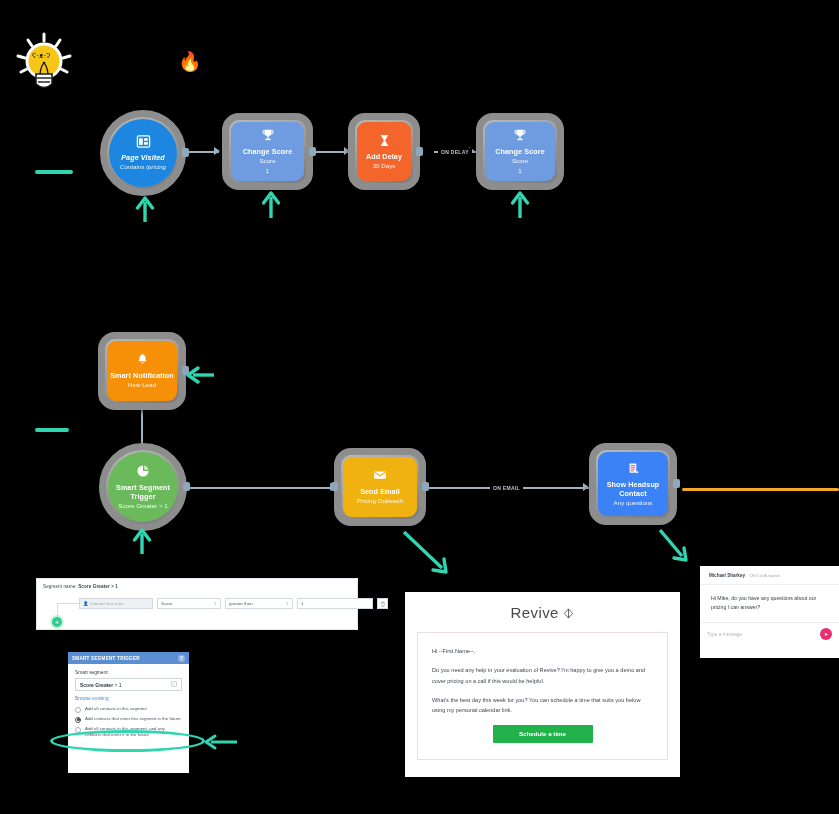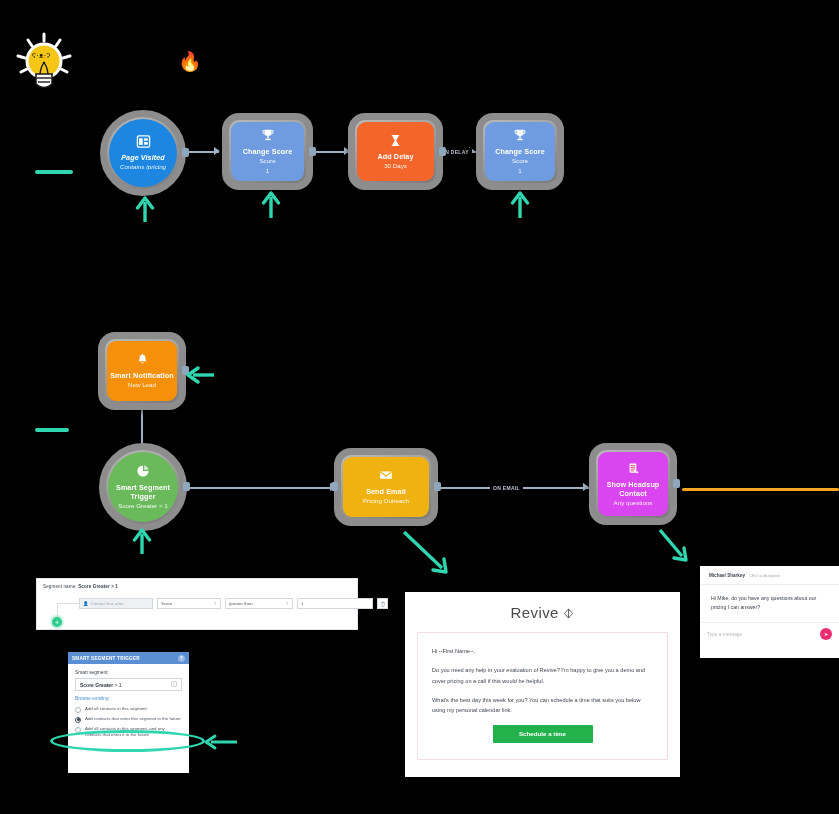--- a/index.html
+++ b/index.html
@@ -284,21 +284,21 @@
             <rect x="5" y="12.2" width="6" height="1.7" fill="#fff"></rect>
           </svg>
       </span>
       <div class="ttl">Change Score</div>
       <div class="sub">Score</div>
       <div class="sub">1</div>
     </div>
     <div class="port" style="right:-3px; top:34px;"></div>
   </div>
 
-  <div class="node rounded" style="left:348px; top:113px; width:95px; height:77px;">
+  <div class="node rounded" style="left:348px; top:113px; width:72px; height:77px;">
     <div class="frame"></div>
     <div class="inner" style="background:#f4652b;">
       <span class="ico">
         <svg viewBox="0 0 16 16" width="13" height="13">
             <path d="M4 2h8M4 14h8" stroke="#fff" stroke-width="1.3" stroke-linecap="round"></path>
             <path d="M4.6 2.4c0 3 2.6 4.2 2.6 5.6 0 1.4-2.6 2.6-2.6 5.6h6.8c0-3-2.6-4.2-2.6-5.6 0-1.4 2.6-2.6 2.6-5.6z" fill="#fff"></path>
           </svg>
       </span>
       <div class="ttl">Add Delay</div>
       <div class="sub">30 Days</div>
@@ -375,39 +375,39 @@
             <path d="M8 8V1.6A6.4 6.4 0 1 0 14.4 8z" fill="#fff"></path>
             <path d="M9.4 1.8A6.4 6.4 0 0 1 14.2 6.6H9.4z" fill="#fff" opacity=".75"></path>
           </svg>
       </span>
       <div class="ttl">Smart Segment Trigger</div>
       <div class="sub">Score Greater &gt; 1</div>
     </div>
     <div class="port" style="right:-3px; top:39px;"></div>
   </div>
 
-  <div class="node rounded" style="left:334px; top:448px; width:104px; height:78px;">
+  <div class="node rounded" style="left:334px; top:448px; width:92px; height:78px;">
     <div class="frame"></div>
     <div class="inner" style="background:#f0b211;">
       <span class="ico">
         <svg viewBox="0 0 16 16" width="14" height="14">
             <rect x="1.4" y="4" width="13.2" height="8.4" rx="1" fill="#fff"></rect>
             <path d="M1.8 4.6 L8 9.2 L14.2 4.6" fill="none" stroke="#f0b211" stroke-width="1.3"></path>
           </svg>
       </span>
       <div class="ttl">Send Email</div>
       <div class="sub">Pricing Outreach</div>
     </div>
     <div class="port" style="right:-3px; top:34px;"></div>
     <div class="port" style="left:-3px; top:34px;"></div>
   </div>
 
   <div class="node rounded" style="left:589px; top:443px; width:88px; height:82px;">
     <div class="frame"></div>
-    <div class="inner" style="background:#d946ef;">
+    <div class="inner" style="background:#3b82f6;">
       <span class="ico">
         <svg viewBox="0 0 16 16" width="13" height="13">
             <rect x="3.2" y="1.8" width="8.2" height="11.4" rx="1" fill="#fff"></rect>
             <g stroke="#ed2a68" stroke-width="1" stroke-linecap="round">
               <line x1="5" y1="4.4" x2="9.6" y2="4.4"></line>
               <line x1="5" y1="6.6" x2="9.6" y2="6.6"></line>
               <line x1="5" y1="8.8" x2="9.6" y2="8.8"></line>
               <line x1="5" y1="11" x2="8" y2="11"></line>
             </g>
             <circle cx="12.6" cy="12.6" r="1.3" fill="#fff"></circle>

